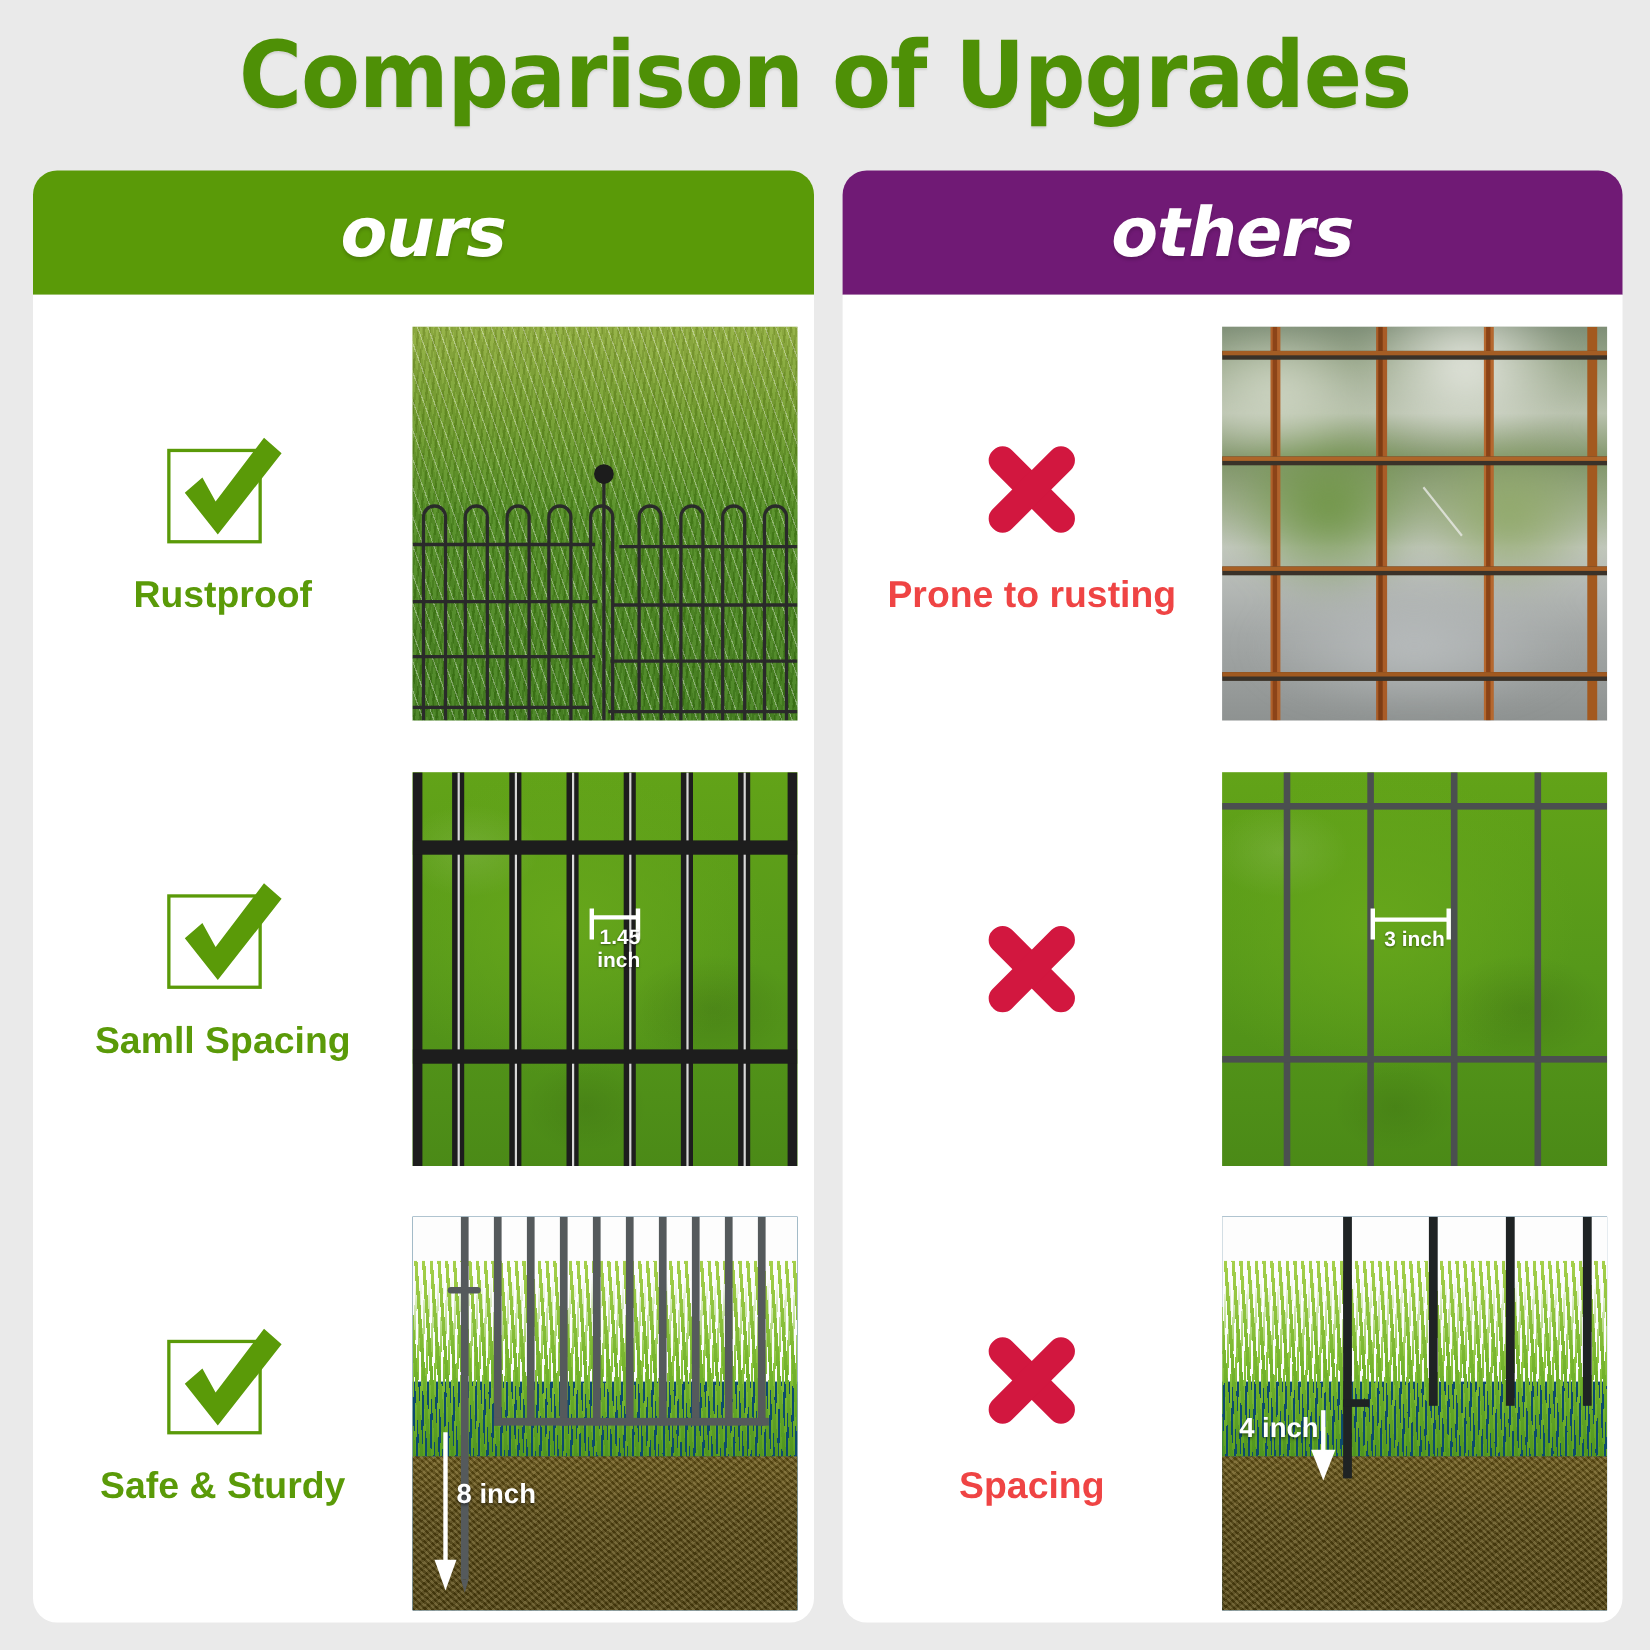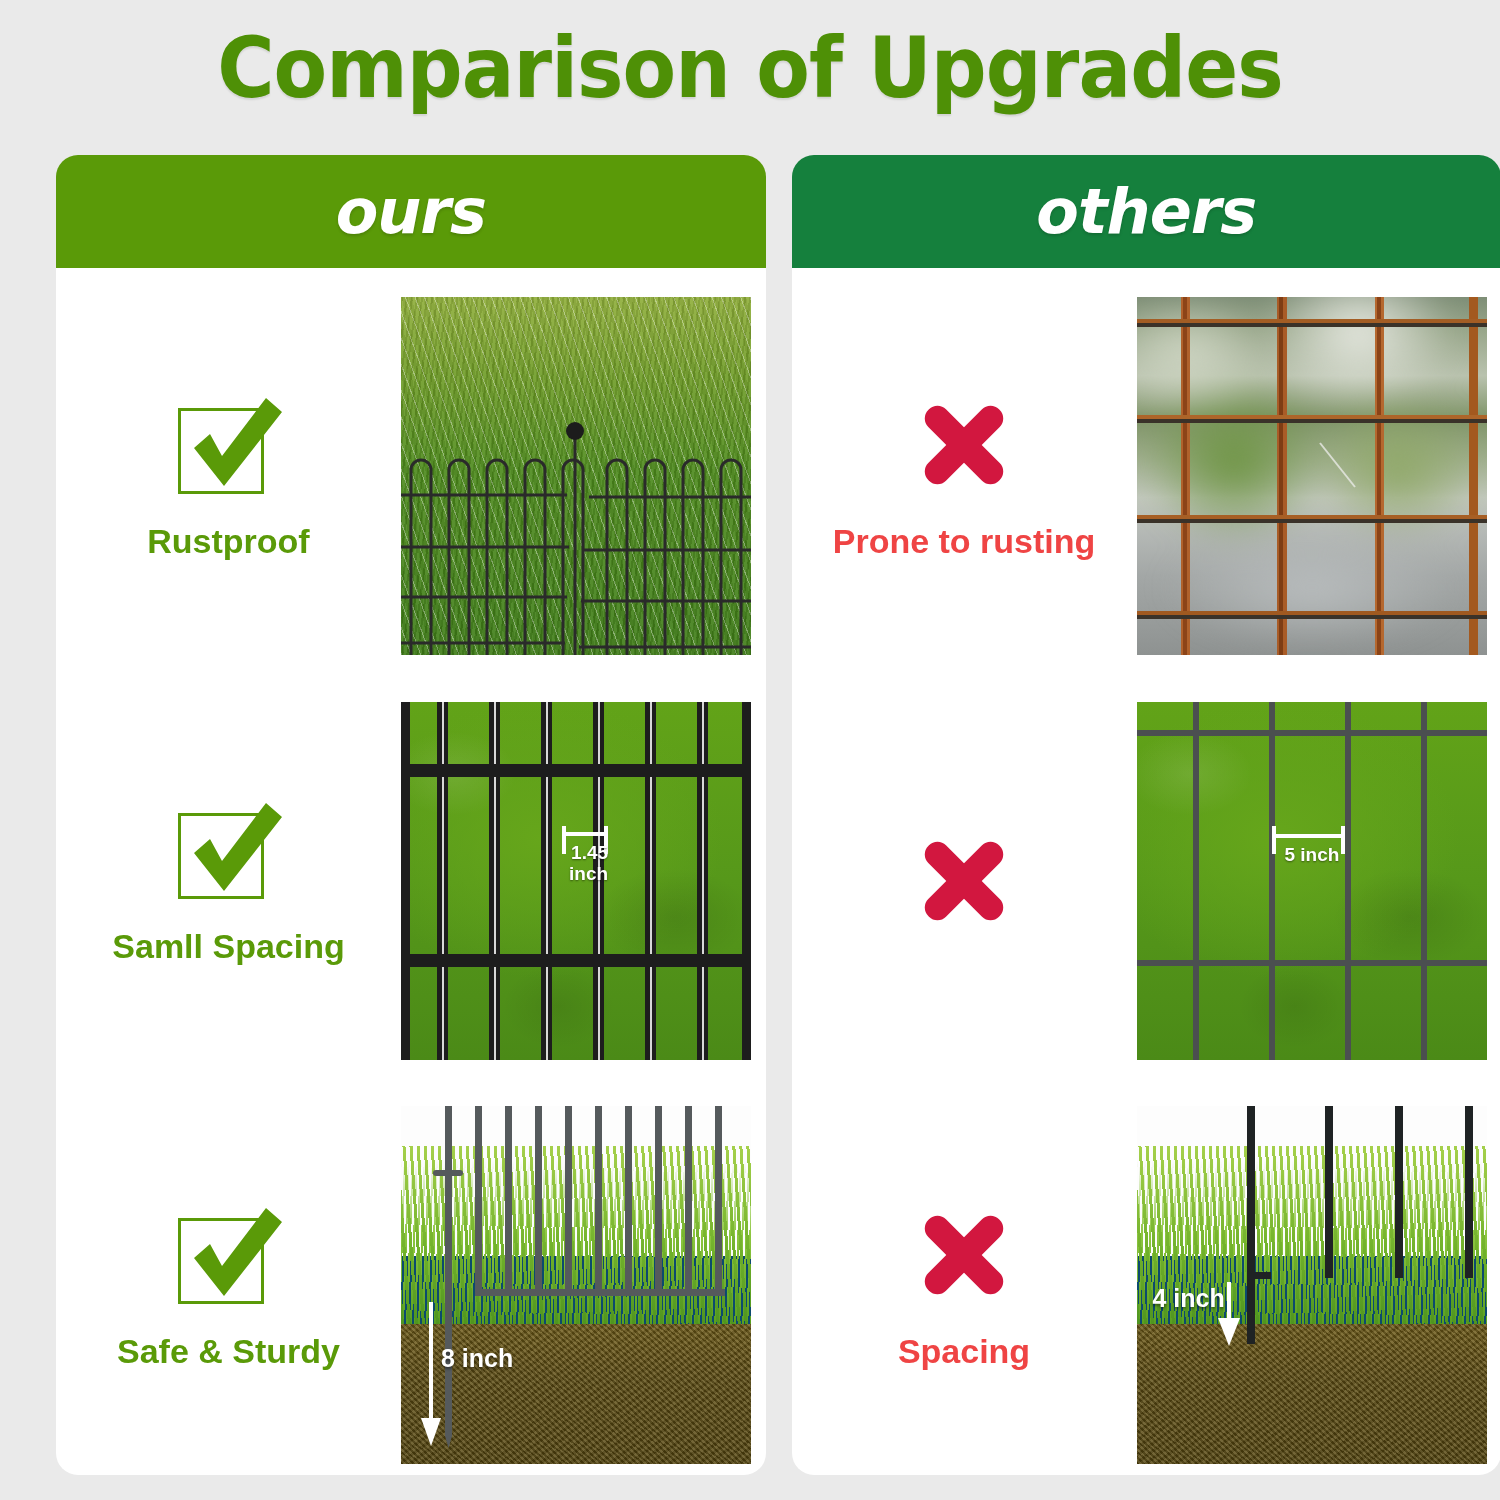--- a/index.html
+++ b/index.html
@@ -26,38 +26,37 @@
     text-shadow: 0 2px 2px rgba(0,0,0,0.10);
   }
 
   
   .columns {
     position: absolute;
     top: 155px; left: 30px;
     width: 1445px; height: 1320px;
     display: flex;
     gap: 26px;
-    margin-left: 26px;
   }
   .column { width: 720px; position: relative; }
 
   .col-header {
     height: 113px;
     border-radius: 22px 22px 0 0;
     display: flex; align-items: center; justify-content: center;
     color: #ffffff;
     font-family: "DejaVu Sans", sans-serif;
     font-weight: bold;
     font-style: italic;
     font-size: 62px;
     letter-spacing: -1px;
     text-shadow: 0 2px 3px rgba(0,0,0,0.16);
   }
   .col-header.ours   { background: #5a9a08; }
-  .col-header.others { background: #15803d; }
+  .col-header.others { background: #701a75; }
 
   .col-body {
     height: 1207px;
     background: #ffffff;
     border-radius: 0 0 22px 22px;
     padding: 18px 0 0 0;
     display: flex;
     flex-direction: column;
     justify-content: flex-start;
     gap: 25px;
@@ -428,21 +427,21 @@
               <rect x="0" y="258" width="350" height="6"></rect>
             </g>
           </svg>
           <svg viewBox="0 0 350 358" preserveAspectRatio="none" style="position:absolute;inset:0;">
             <g stroke="#ffffff" stroke-width="4" fill="none">
               <line x1="137" y1="134" x2="206" y2="134"></line>
               <line x1="137" y1="124" x2="137" y2="152"></line>
               <line x1="206" y1="124" x2="206" y2="152"></line>
             </g>
           </svg>
-          <div class="dim-label" style="left:148px; top:142px;">5 inch</div>
+          <div class="dim-label" style="left:148px; top:142px;">3 inch</div>
         </div>
       </div>
 
       <div class="feature-row">
         <div class="feature-side">
           <div class="x-icon">
             <div class="bar a"></div>
             <div class="bar b"></div>
           </div>
           <div class="feature-label">Spacing</div>

